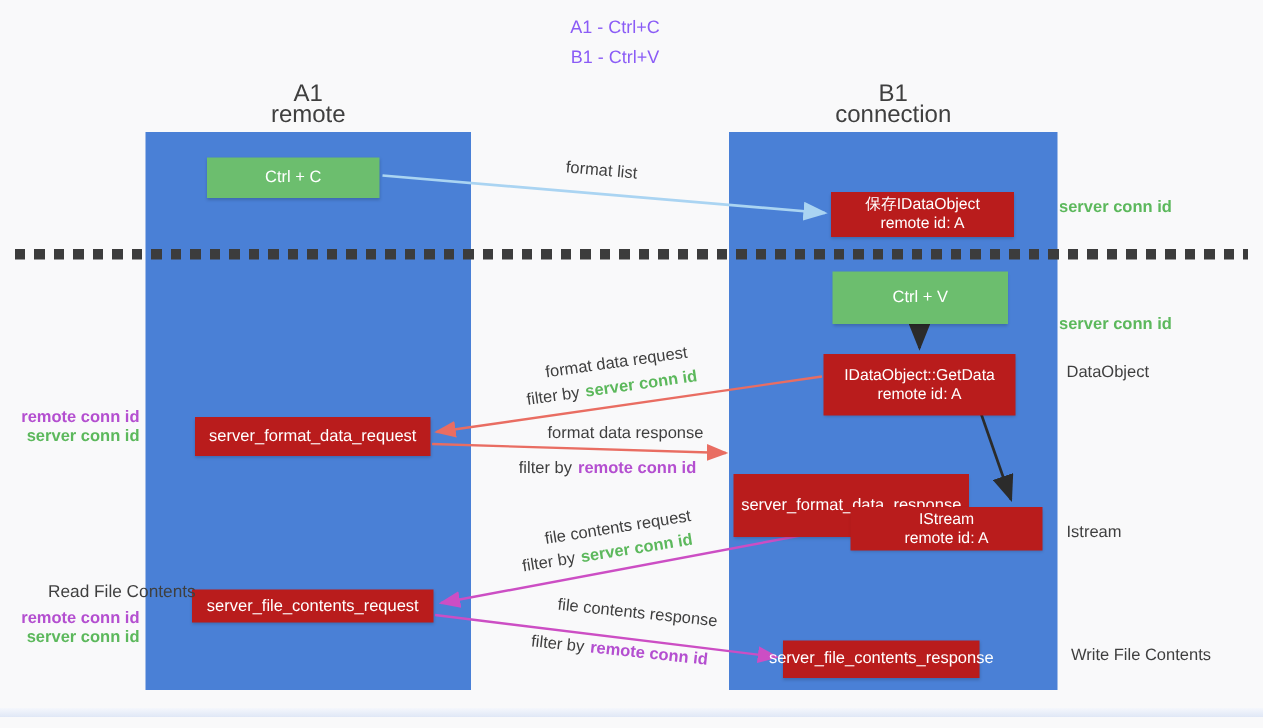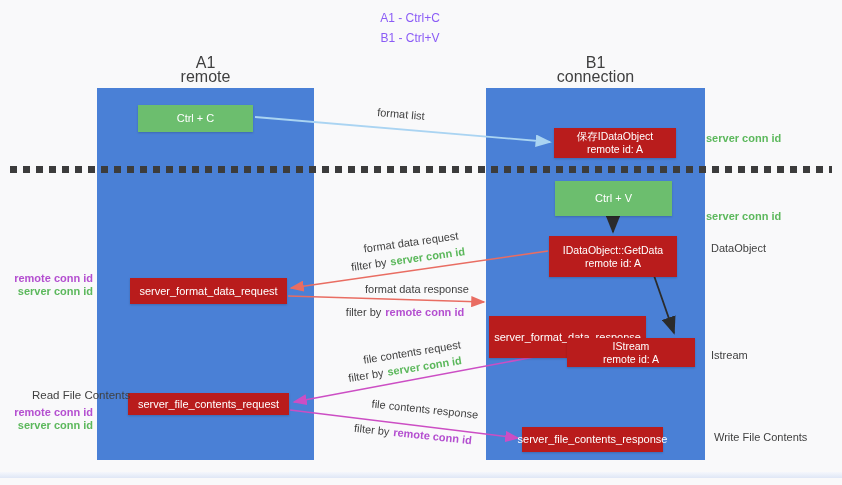--- a/index.html
+++ b/index.html
@@ -134,21 +134,21 @@
 
   <div class="box orange" style="left:567px; top:338px; width:128px; height:29px;">
     <div class="l2">IStream</div>
     <div class="l2">remote id: A</div>
   </div>
 
   <div class="box orange" style="left:128px; top:393px; width:161px; height:22px;">
     <div>server_file_contents_request</div>
   </div>
 
-  <div class="box orange" style="left:522px; top:427px; width:141px; height:25px;text-align:right;">
+  <div class="box orange" style="left:522px; top:427px; width:131px; height:25px;text-align:right;">
     <div>server_file_contents_response</div>
   </div>
 
   <span class="lbl centered" style="left:401px; top:114px; transform:translate(-50%,-50%) rotate(5deg);">format list</span>
 
   <span class="lbl centered" style="left:411px; top:242px; transform:translate(-50%,-50%) rotate(-8deg);">format data request</span>
   <span class="lbl centered" style="left:408px; top:259px; transform:translate(-50%,-50%) rotate(-8deg);">
     <span>filter by</span><span class="gap"></span><span class="tok-green">server conn id</span>
   </span>
 

